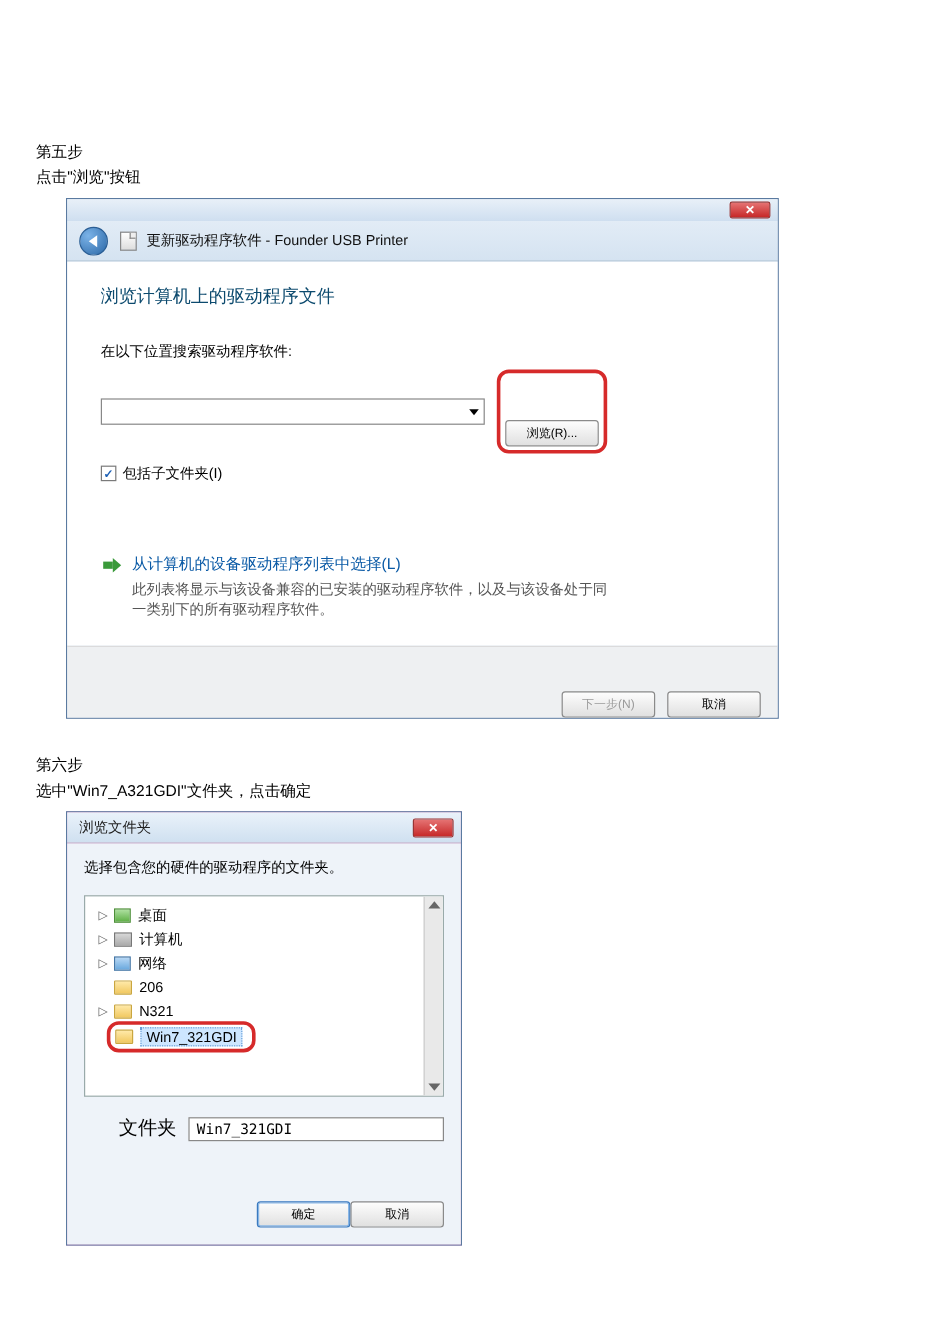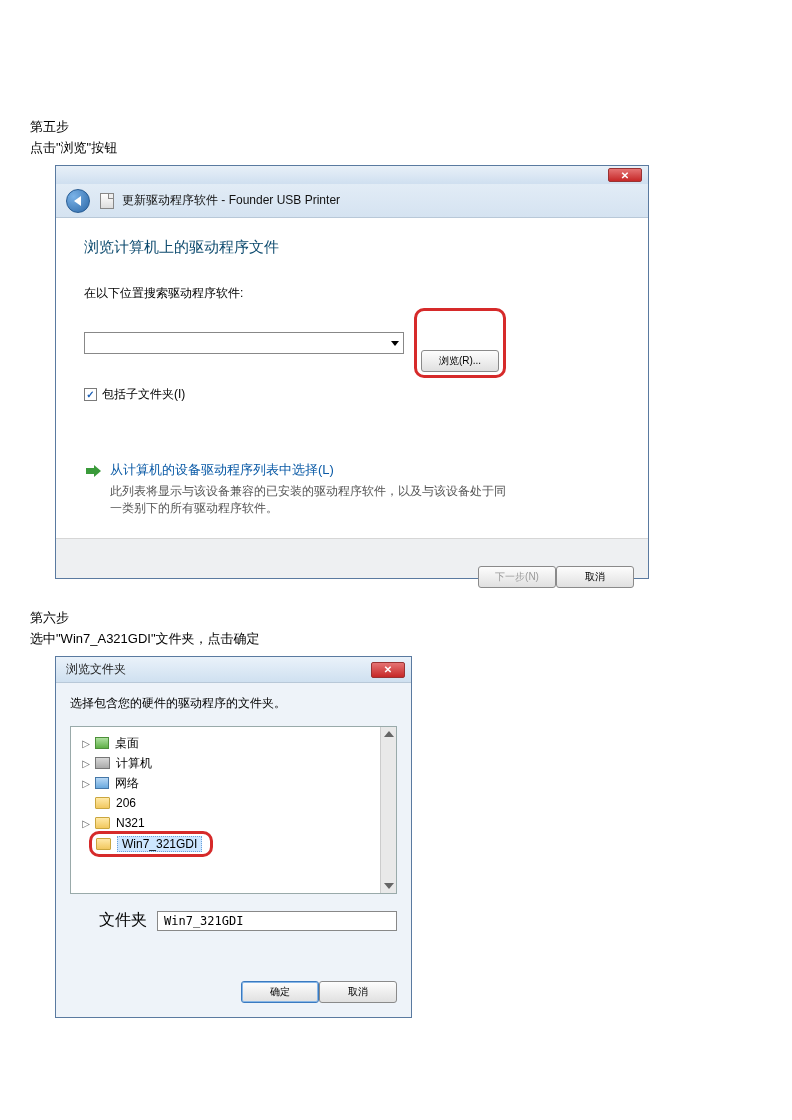--- a/index.html
+++ b/index.html
@@ -148,34 +148,34 @@
     content:""; position:absolute; left:10px; top:2px;
     width:0; height:0;
     border-top:6px solid transparent;
     border-bottom:6px solid transparent;
     border-left:7px solid #3a9a3a;
   }
   .pick-title { color:#0a5aa6; font-size:13px; margin-bottom:4px; }
   .pick-desc { color:#555; font-size:12px; line-height:1.45; max-width:400px; }
 
   .d1-footer {
-    height: 40px;
+    height: 60px;
     background: #eef0f2;
     border-top: 1px solid #d6d6d6;
     display:flex; align-items:center; justify-content:flex-end;
-    padding-right: 14px; 
+    padding-right: 14px; gap:10px;
   }
   .win-btn.disabled { color:#9a9a9a; }
 
   
   .step6 { margin-top: 30px; }
 
   
   .dialog2 {
-    width: 357px;
+    width: 330px;
     margin-left: 25px;
     border: 1px solid #5a7aa0;
     background: #f9a8d4;
     font-size:12px;
   }
   .d2-titlebar {
     height: 26px;
     background: linear-gradient(#eaf2fa,#cfe0f0);
     display:flex; align-items:center;
     padding:0 6px 0 10px;

